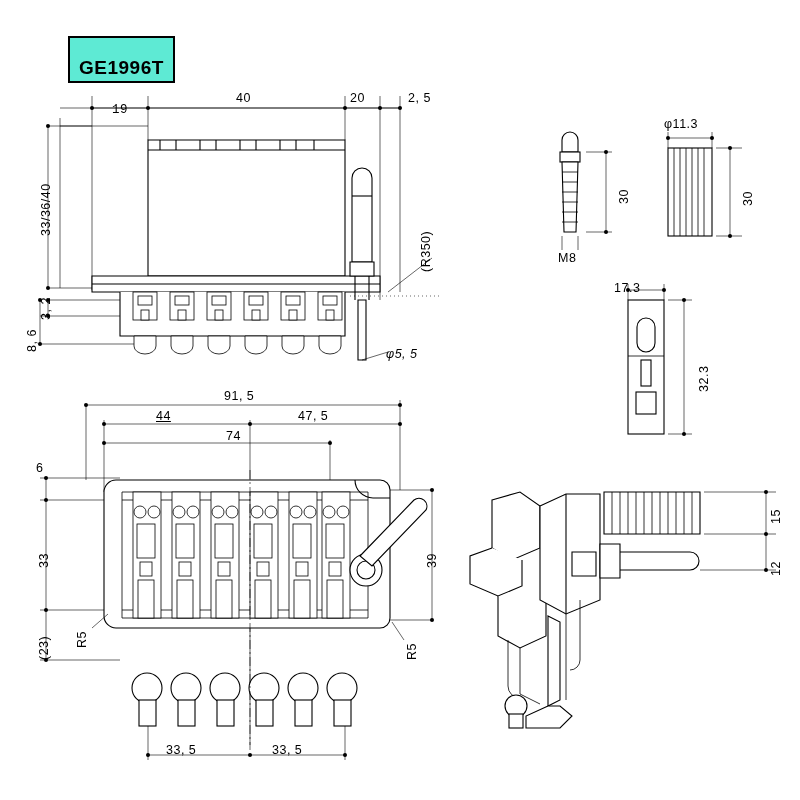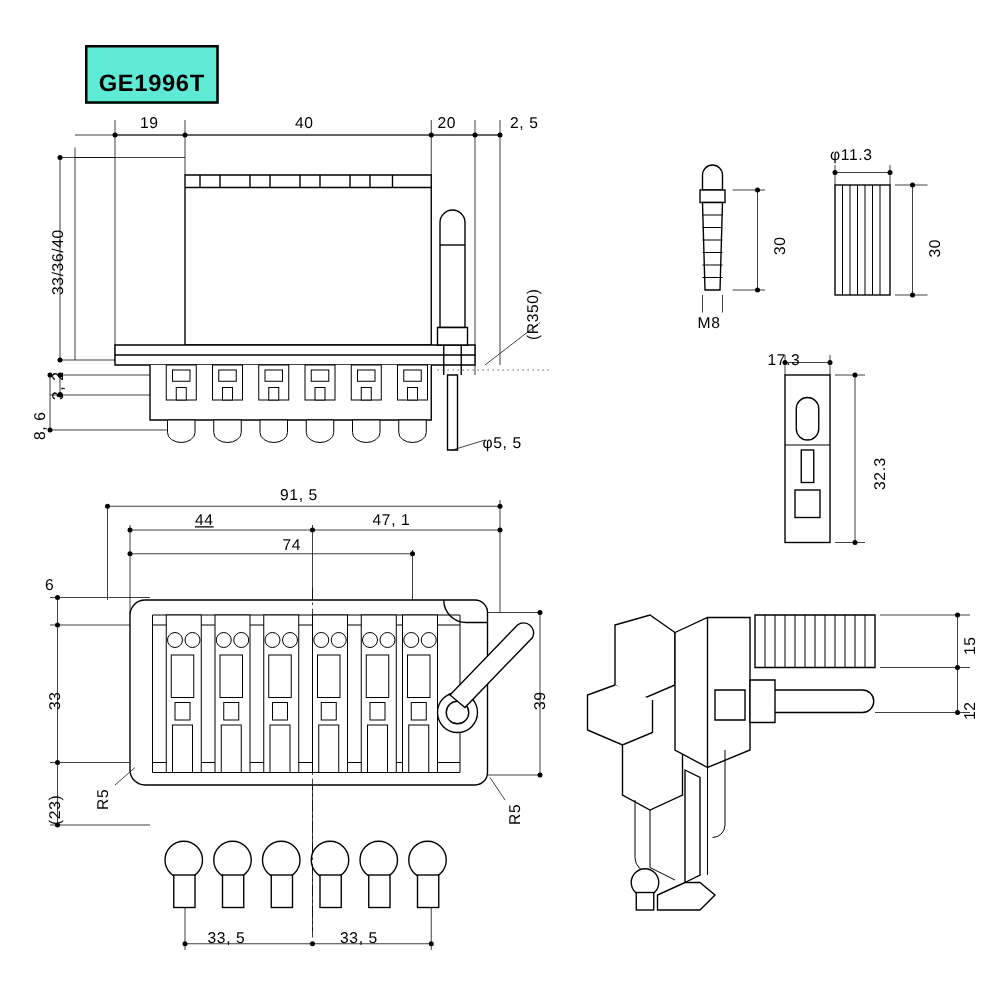--- a/index.html
+++ b/index.html
@@ -466,33 +466,33 @@
       <line x1="766" y1="534" x2="766" y2="570"></line>
     </g>
     <g class="arrowdot">
       <circle cx="766" cy="492" r="2"></circle>
       <circle cx="766" cy="534" r="2"></circle>
       <circle cx="766" cy="570" r="2"></circle>
     </g>
 
   </svg>
 
-  <div class="dim" style="left:112px;top:92px;">19</div>
+  <div class="dim" style="left:112px;top:104px;font-family:Liberation Mono, monospace;">19</div>
   <div class="dim" style="left:236px;top:92px;">40</div>
   <div class="dim" style="left:350px;top:92px;">20</div>
   <div class="dim" style="left:408px;top:92px;">2, 5</div>
   <div class="dim vert" style="left:40px;top:236px;">33/36/40</div>
   <div class="dim vert" style="left:40px;top:320px;">3, 2</div>
   <div class="dim vert" style="left:26px;top:352px;">8, 6</div>
   <div class="dim vert" style="left:420px;top:272px;">(R350)</div>
-  <div class="dim" style="left:386px;top:348px;">φ5, 5</div>
+  <div class="dim" style="left:386px;top:348px;font-style:italic;">φ5, 5</div>
 
   <div class="dim" style="left:224px;top:390px;">91, 5</div>
   <div class="dim" style="left:156px;top:410px;text-decoration:underline;">44</div>
-  <div class="dim" style="left:298px;top:410px;">47, 1</div>
+  <div class="dim" style="left:298px;top:410px;">47, 5</div>
   <div class="dim" style="left:226px;top:430px;">74</div>
   <div class="dim" style="left:36px;top:462px;">6</div>
   <div class="dim vert" style="left:38px;top:568px;">33</div>
   <div class="dim vert" style="left:38px;top:660px;">(23)</div>
   <div class="dim vert" style="left:76px;top:648px;">R5</div>
   <div class="dim vert" style="left:406px;top:660px;">R5</div>
   <div class="dim vert" style="left:426px;top:568px;">39</div>
   <div class="dim" style="left:166px;top:744px;">33, 5</div>
   <div class="dim" style="left:272px;top:744px;">33, 5</div>
 

